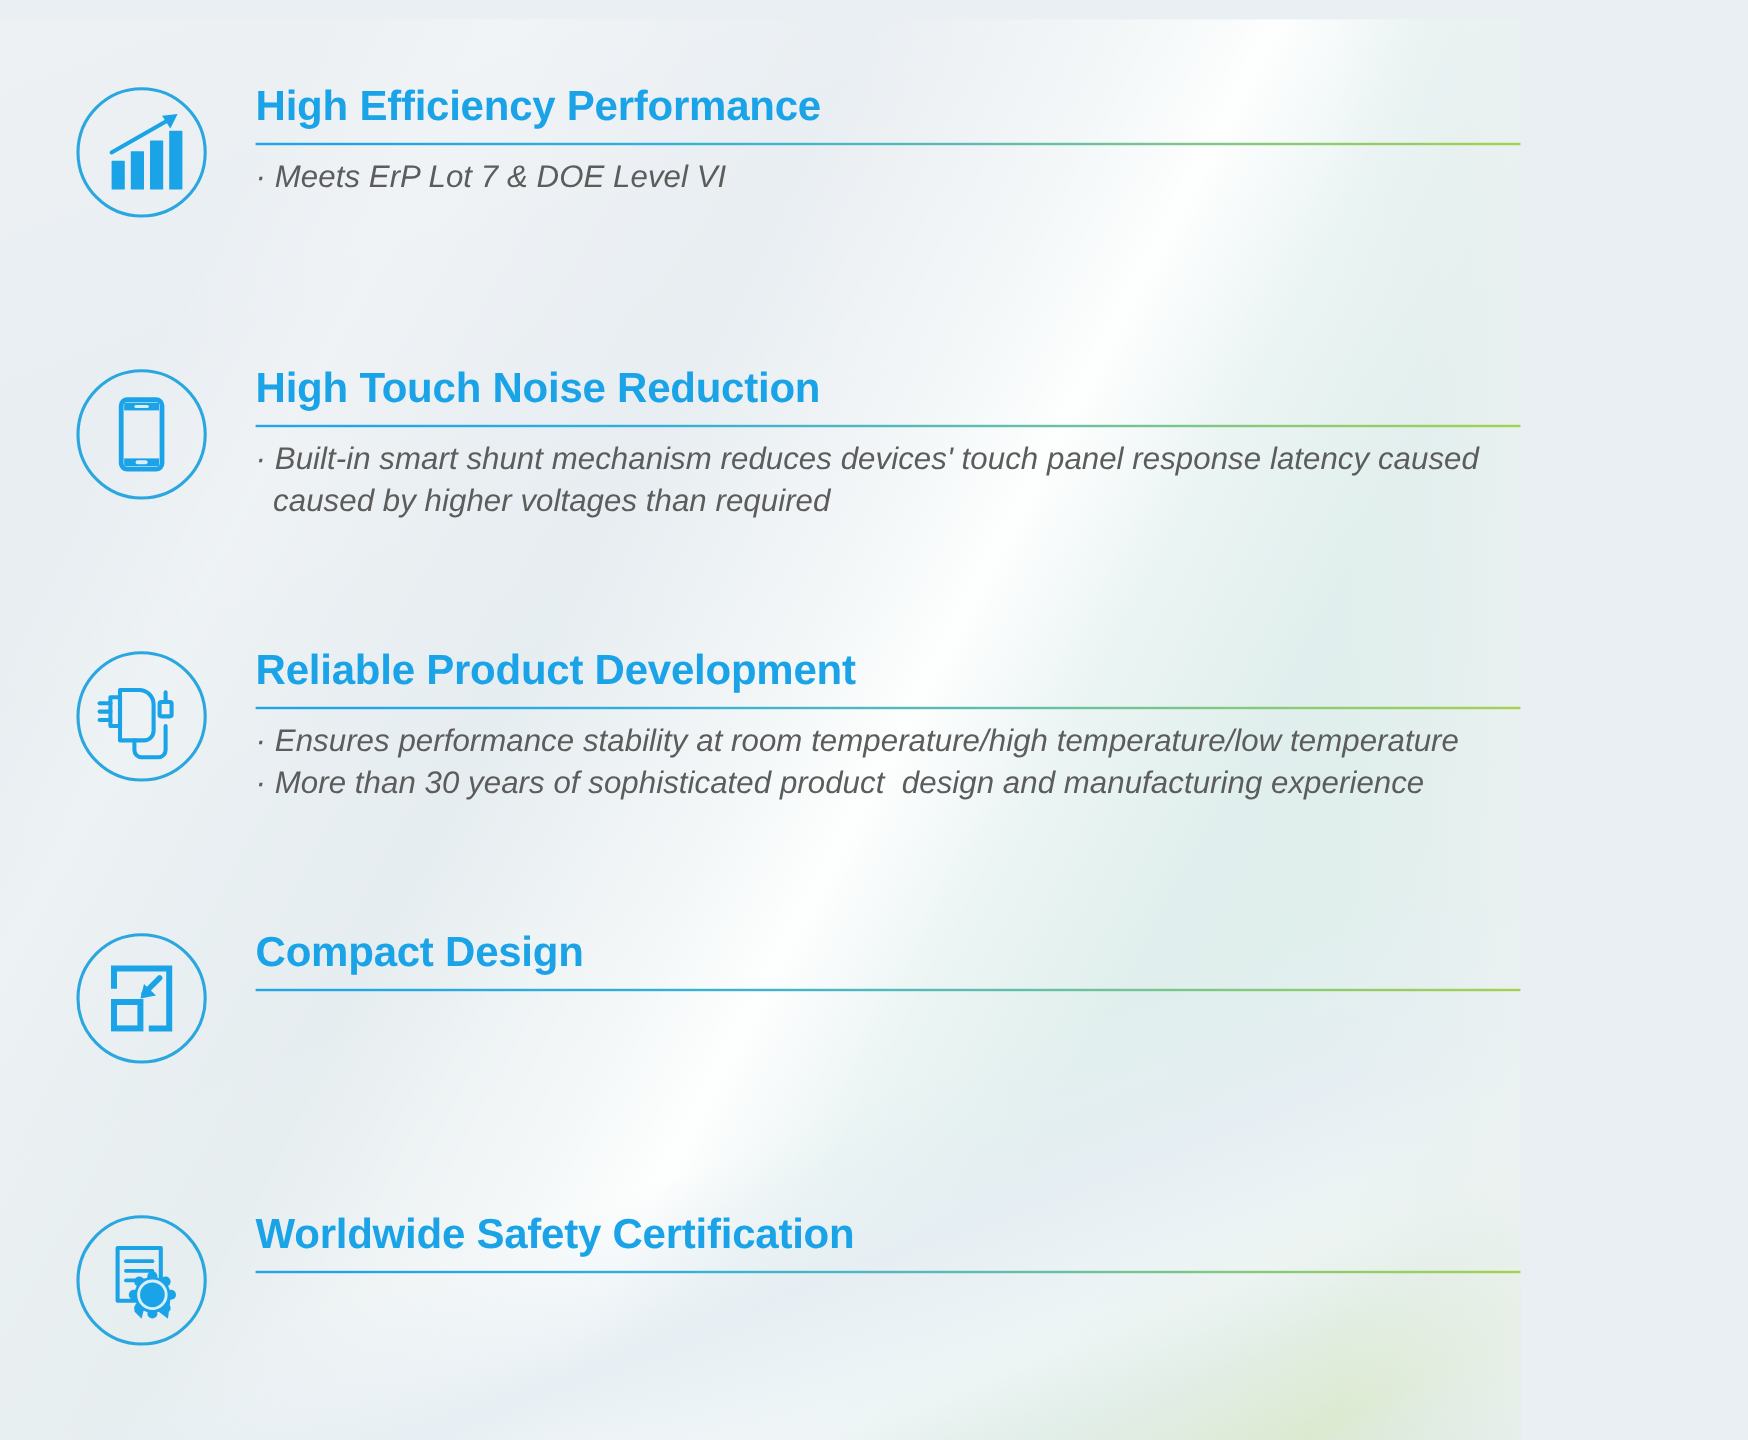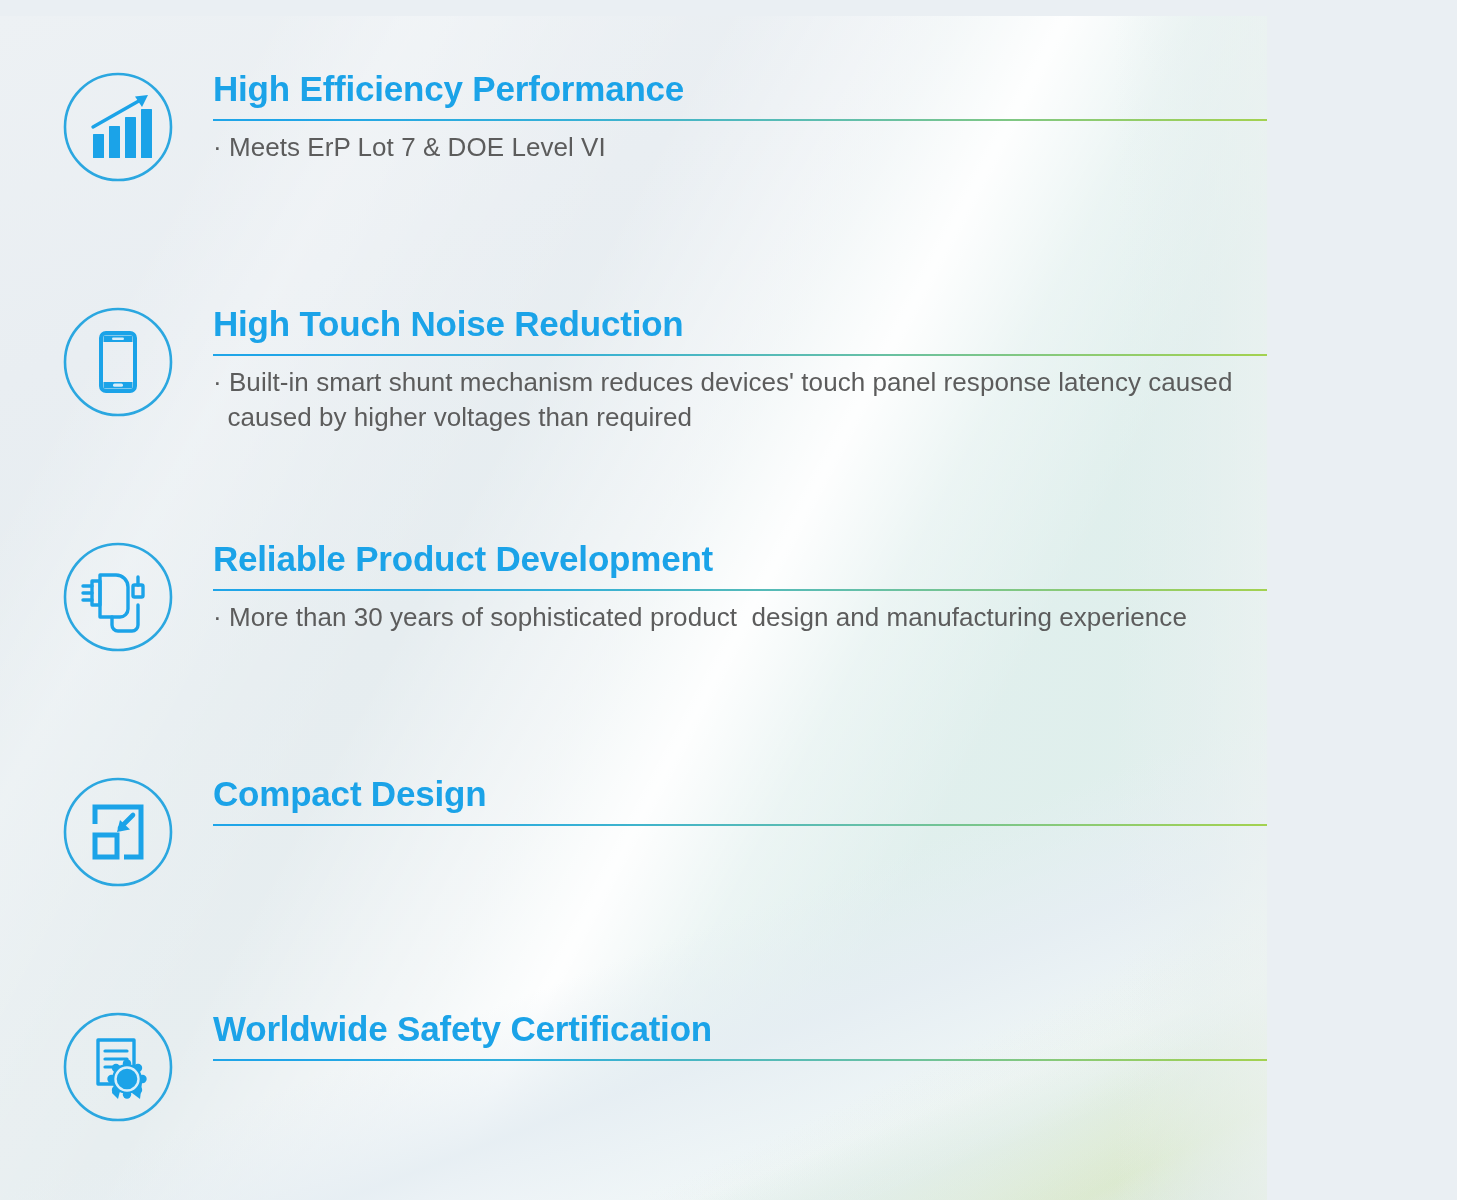--- a/index.html
+++ b/index.html
@@ -156,20 +156,21 @@
   }
   .f-lines {
     margin-top: 9px;
   }
   .f-line {
     font-size: 26px;
     color: #5c5c5c;
     line-height: 1.36;
     white-space: pre-wrap;
     letter-spacing: 0.05px;
+    font-style: italic;
   }
 </style>
 </head>
 <body>
 
 <div id="page">
 
   <div class="bg-layer bg-teal"></div>
   <div class="bg-layer bg-white-sweep2"></div>
   <div class="bg-layer bg-white-sweep"></div>
@@ -245,20 +246,21 @@
 
             <rect x="71" y="44" width="10" height="12" rx="1.5"></rect>
             <line x1="76" y1="44" x2="76" y2="36"></line>
           </g>
         </svg>
       </div>
       <div class="body">
         <div class="f-title">Reliable Product Development</div>
         <div class="f-divider"></div>
         <div class="f-lines">
+          <div class="f-line">· Ensures performance stability at room temperature/high temperature/low temperature</div>
           <div class="f-line">· More than 30 years of sophisticated product  design and manufacturing experience</div>
         </div>
       </div>
     </div>
 
     <div class="feature" style="top:760px;">
       <div class="icon-wrap">
         <svg viewBox="0 0 112 112" xmlns="http://www.w3.org/2000/svg">
           <circle cx="56" cy="56" r="53" fill="none" stroke="#2ba7e0" stroke-width="2.6"></circle>
           <g fill="none" stroke="#1ba3e8" stroke-width="5">

